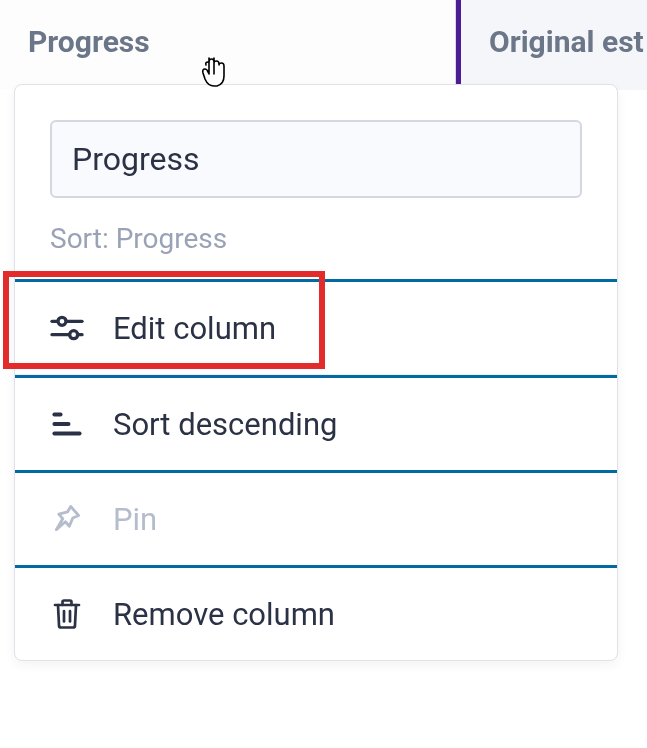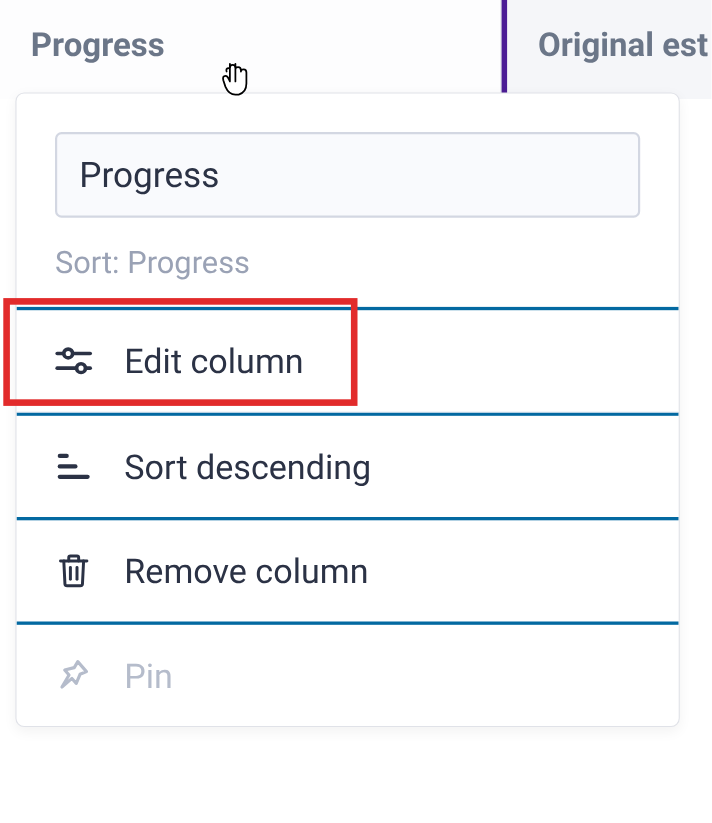--- a/index.html
+++ b/index.html
@@ -153,39 +153,39 @@
           <line x1="4" y1="6" x2="8" y2="6"></line>
           <line x1="4" y1="12" x2="13" y2="12"></line>
           <line x1="4" y1="18" x2="20" y2="18"></line>
         </svg>
       </span>
       <span class="label">Sort descending</span>
     </div>
   </div>
 
   <div class="menu-section">
+    <div class="menu-item disabled">
+      <span class="icon-box">
+        <svg width="34" height="34" viewBox="0 0 24 24" fill="none" stroke="#b5bccb" stroke-width="2" stroke-linejoin="round" stroke-linecap="round">
+          <path d="M14 3 L20 9 L16 11 L14 17 L11 14 L5 20 L9 12 L6 9 L12 7 Z" transform="rotate(4 12 12)"></path>
+        </svg>
+      </span>
+      <span class="label">Pin</span>
+    </div>
+  </div>
+
+  <div class="menu-section">
     <div class="menu-item">
       <span class="icon-box">
         <svg width="36" height="36" viewBox="0 0 24 24" fill="none" stroke="#2b3245" stroke-width="1.8" stroke-linecap="round" stroke-linejoin="round">
           <path d="M4 6 L20 6"></path>
           <path d="M9 6 L9 4 Q9 3 10 3 L14 3 Q15 3 15 4 L15 6"></path>
           <path d="M6 6 L6.7 20 Q6.8 21 8 21 L16 21 Q17.2 21 17.3 20 L18 6"></path>
           <line x1="10" y1="10" x2="10" y2="17"></line>
           <line x1="14" y1="10" x2="14" y2="17"></line>
         </svg>
       </span>
       <span class="label">Remove column</span>
     </div>
   </div>
-
-  <div class="menu-section">
-    <div class="menu-item disabled">
-      <span class="icon-box">
-        <svg width="34" height="34" viewBox="0 0 24 24" fill="none" stroke="#b5bccb" stroke-width="2" stroke-linejoin="round" stroke-linecap="round">
-          <path d="M14 3 L20 9 L16 11 L14 17 L11 14 L5 20 L9 12 L6 9 L12 7 Z" transform="rotate(4 12 12)"></path>
-        </svg>
-      </span>
-      <span class="label">Pin</span>
-    </div>
-  </div>
 </div>
 
 <div class="highlight-box"></div>
 
 </body></html>

